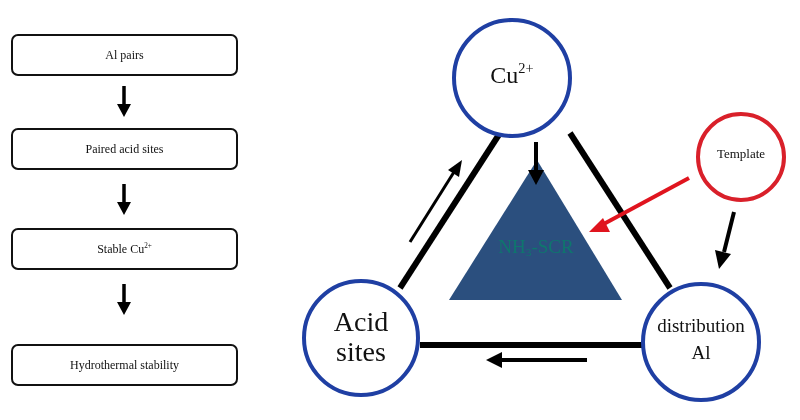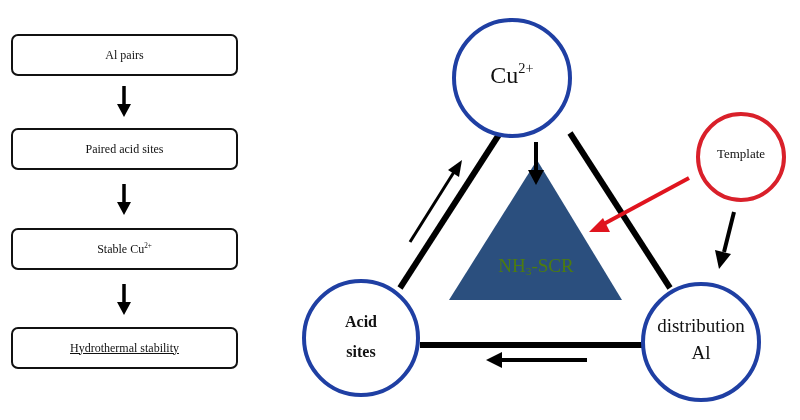--- a/index.html
+++ b/index.html
@@ -19,21 +19,21 @@
 
 <div class="flow-box" style="top:34px;">
   <span>Al pairs</span>
 </div>
 <div class="flow-box" style="top:128px;">
   <span>Paired acid sites</span>
 </div>
 <div class="flow-box" style="top:228px;">
   <span><span>Stable Cu</span><sup>2+</sup></span>
 </div>
-<div class="flow-box" style="top:327px;text-decoration:underline;">
+<div class="flow-box" style="top:344px;">
   <span>Hydrothermal stability</span>
 </div>
 
 <svg class="diagram" width="800" height="420" viewBox="0 0 800 420">
   <defs>
     <marker id="ah" markerWidth="6" markerHeight="6" refX="3" refY="3" orient="auto" markerUnits="strokeWidth">
       <path d="M0,0 L6,3 L0,6 z" fill="#000"></path>
     </marker>
     <marker id="ahr" markerWidth="6" markerHeight="6" refX="3" refY="3" orient="auto" markerUnits="strokeWidth">
       <path d="M0,0 L6,3 L0,6 z" fill="#e0141e"></path>
@@ -86,24 +86,24 @@
 
   <circle cx="512" cy="78" r="58" fill="#fff" stroke="#1f3fa3" stroke-width="4"></circle>
   <circle cx="361" cy="338" r="57" fill="#fff" stroke="#1f3fa3" stroke-width="4"></circle>
   <circle cx="701" cy="342" r="58" fill="#fff" stroke="#1f3fa3" stroke-width="4"></circle>
   <circle cx="741" cy="157" r="43" fill="#fff" stroke="#d9202a" stroke-width="4"></circle>
 </svg>
 
 <div class="lbl" style="left:452px; top:62px; width:120px; font-size:24px;">
   <span>Cu</span><sup>2+</sup>
 </div>
-<div class="lbl" style="left:305px; top:307px; width:112px; font-size:16px; line-height:30px;font-weight:bold;">
+<div class="lbl" style="left:305px; top:307px; width:112px; font-size:28px; line-height:30px;">
   <div>Acid</div>
   <div>sites</div>
 </div>
 <div class="lbl" style="left:639px; top:312px; width:124px; font-size:19px; line-height:27px;">
   <div>distribution</div>
   <div>Al</div>
 </div>
 <div class="lbl" style="left:698px; top:146px; width:86px; font-size:13px;">Template</div>
-<div class="lbl" style="left:466px; top:235px; width:140px; font-size:19px; line-height:24px; color:#4d7c0f;margin-top:19px;">
+<div class="lbl" style="left:466px; top:235px; width:140px; font-size:19px; line-height:24px; color:#0f766e;">
   <div><span>NH</span><sub>3</sub><span>-SCR</span></div>
 </div>
 
 </body></html>

